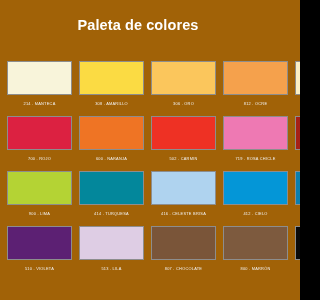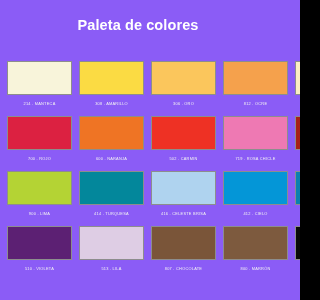--- a/index.html
+++ b/index.html
@@ -63,21 +63,21 @@
     line-height: 6px;
     letter-spacing: 0.25px;
     color: #f2f2f2;
     white-space: nowrap;
     font-family: "Liberation Sans", sans-serif;
   }
 </style>
 </head>
 <body>
 
-<div id="page" style="background: #8b5cf6;">
+<div id="page" style="background: #a16207;">
 
   <div id="palette-title" style="color: rgb(255, 255, 255);">Paleta de colores</div>
 
   <div id="swatch-grid">
       <div class="palette-row">
         <div class="swatch-cell" style="left: 0px;">
           <div class="swatch-chip" style="background: rgb(248, 244, 218); border-color: rgb(141, 141, 141);"></div>
           <div class="swatch-label" style="color: rgb(242, 242, 242);">214 . MANTECA</div>
         </div>
         <div class="swatch-cell" style="left: 72px;">

